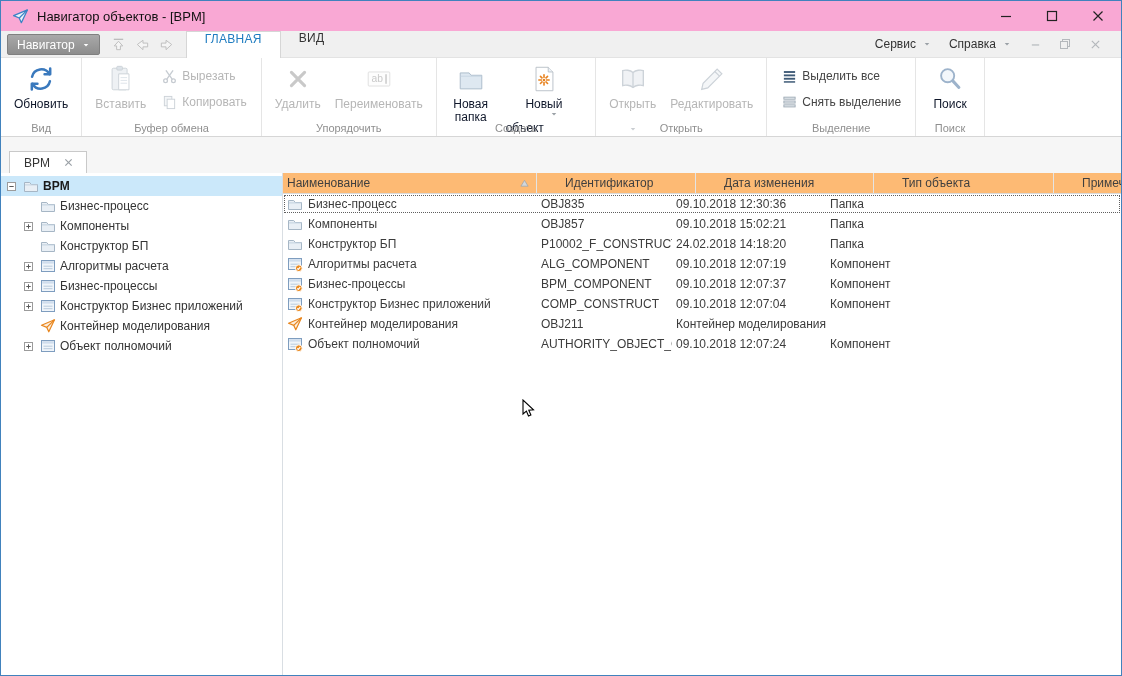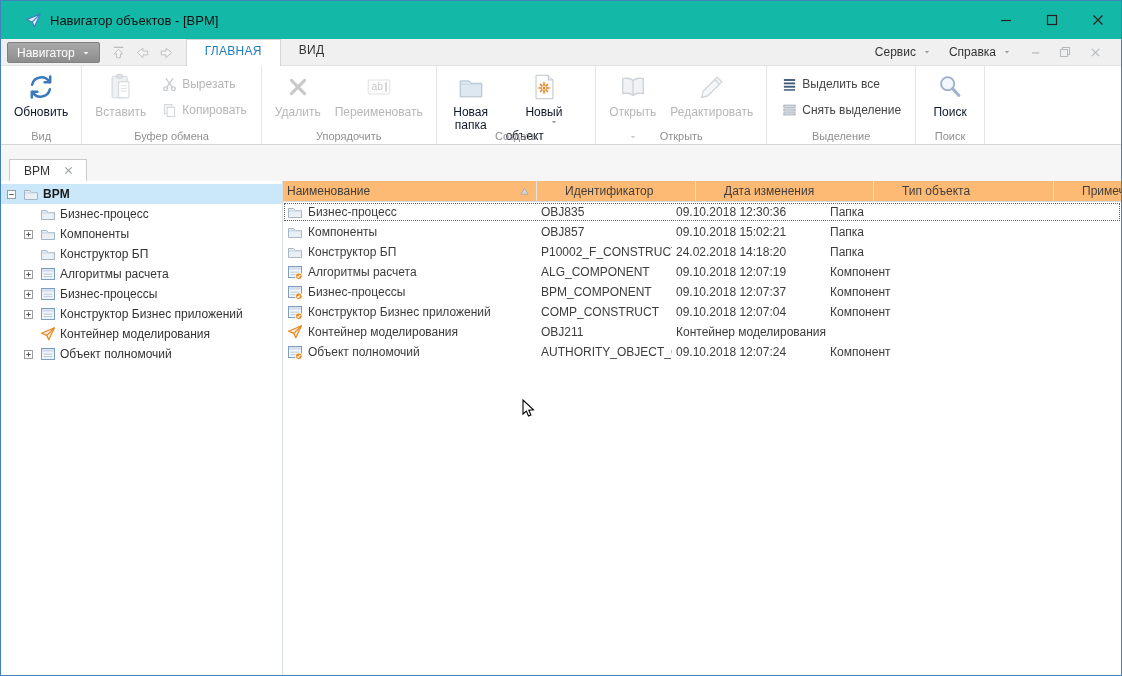--- a/index.html
+++ b/index.html
@@ -6,33 +6,33 @@
   *{box-sizing:border-box;}
   .window{
     position:relative;width:1122px;height:676px;background:#fff;
     border:1px solid #4182bd;display:flex;flex-direction:column;
     font-family:"Liberation Sans",sans-serif;font-size:12px;color:#333;overflow:hidden;
   }
   svg{display:block;}
   .ico{display:inline-flex;align-items:center;justify-content:center;flex:0 0 auto;}
 
   
-  .titlebar{height:38px;background:#14b8a6;display:flex;align-items:center;padding-left:24px;flex:0 0 auto;}
+  .titlebar{height:30px;background:#f9a8d4;display:flex;align-items:center;padding-left:11px;flex:0 0 auto;}
   .titlebar .app-ico{margin-right:8px;}
   .titlebar .title{font-size:13px;color:#111;}
   .win-controls{margin-left:auto;display:flex;height:100%;}
   .win-btn{width:46px;height:100%;display:flex;align-items:center;justify-content:center;cursor:default;}
 
   
   .tabrow{height:27px;background:#f0f0f0;display:flex;align-items:stretch;flex:0 0 auto;border-bottom:1px solid #e3e3e3;position:relative;}
   .nav-menu{margin:3px 2px 3px 6px;height:21px;padding:0 9px;display:flex;align-items:center;gap:7px;
     background:linear-gradient(#a9a9a9,#8d8d8d);border:1px solid #808080;border-radius:2px;color:#fff;font-size:12px;}
   .qat{display:flex;align-items:center;gap:2px;padding:0 8px 0 6px;}
   .qat .ico{width:22px;height:21px;}
-  .rtab{padding:8px 18px;display:flex;align-items:flex-end;font-size:12px;color:#333;letter-spacing:.3px;}
+  .rtab{padding:0 18px;display:flex;align-items:flex-start;font-size:12px;color:#333;letter-spacing:.3px;}
   .rtab.active{background:#fff;color:#1e7cc0;border:1px solid #d6d6d6;border-bottom:none;margin-bottom:-1px;}
   .tabrow-right{margin-left:auto;display:flex;gap:6px;padding-right:14px;color:#333;}
   .menu-flat{display:flex;align-items:center;gap:7px;padding:0 6px;}
   .mdi-btn{width:24px;display:flex;align-items:center;justify-content:center;}
 
   
   .ribbon{height:79px;background:#fff;border-bottom:1px solid #d6d6d6;display:flex;align-items:stretch;flex:0 0 auto;}
   .rb-group{position:relative;display:flex;flex-direction:column;border-right:1px solid #e5e5e5;padding:2px 6px 15px 6px;}
   .rb-caption{position:absolute;left:0;right:0;bottom:2px;text-align:center;color:#8f8f8f;font-size:11px;}
   .rb-row{display:flex;align-items:flex-start;height:100%;}

